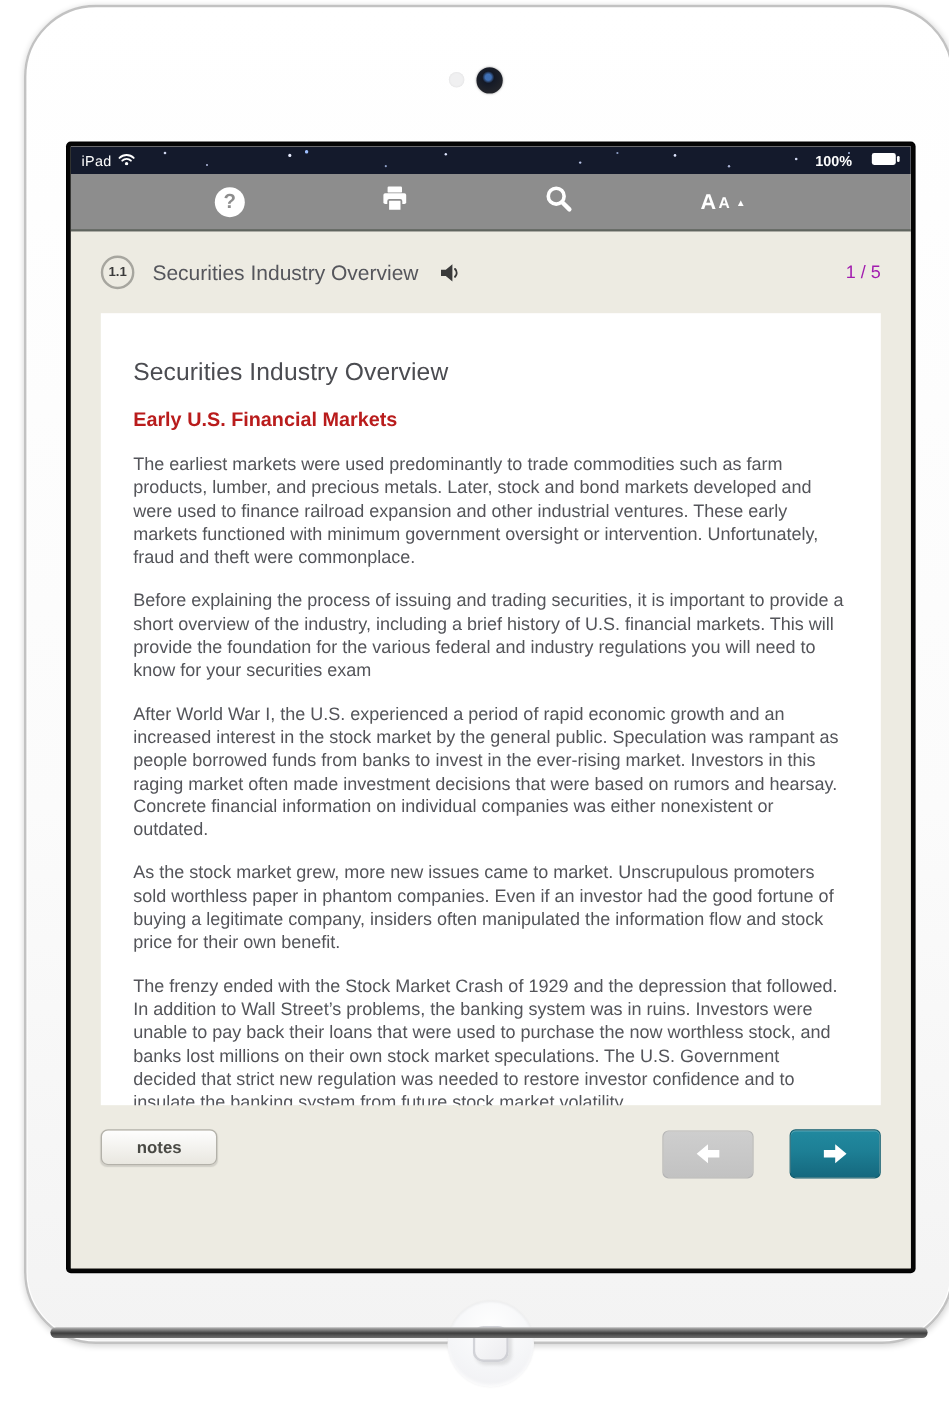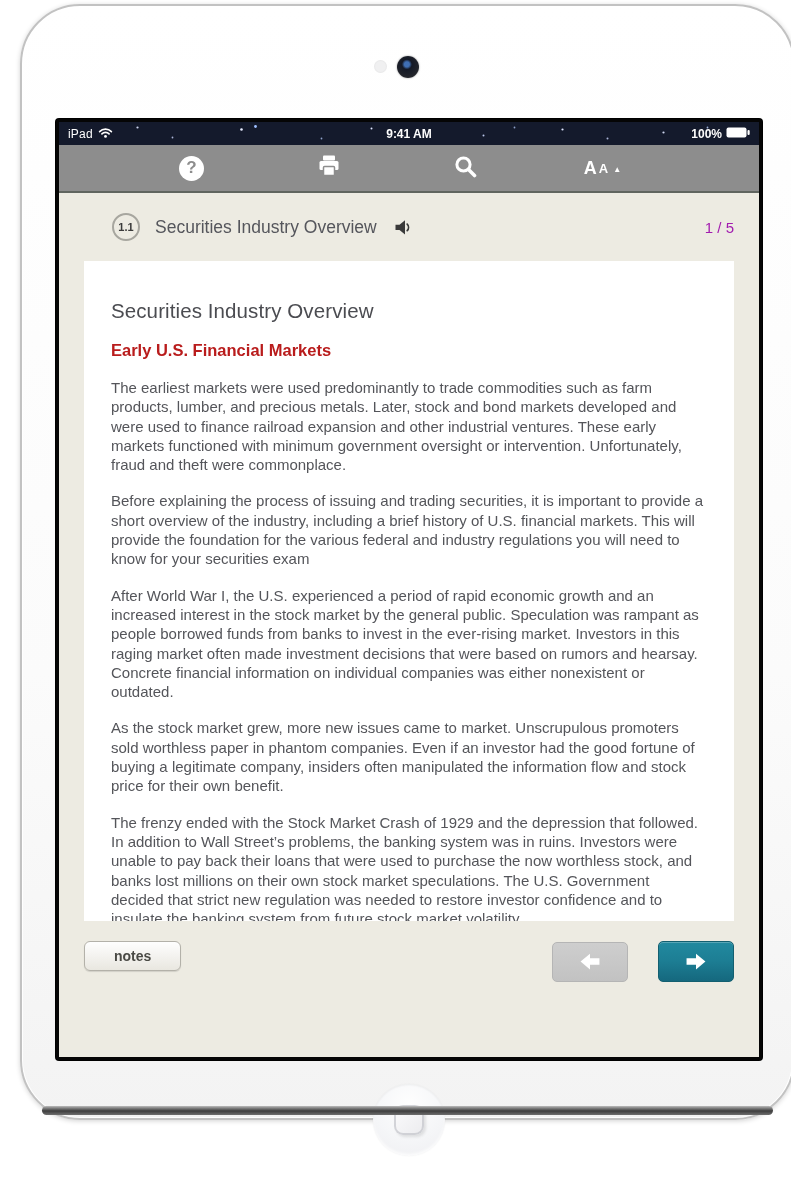--- a/index.html
+++ b/index.html
@@ -34,21 +34,21 @@
   .screen { position:absolute; left:34px; top:113px; width:706px; height:941px;
     background:#050505; border-radius:3px; padding:3px; box-shadow:0 0 0 1px #000; }
   .screen-inner { width:700px; height:935px; display:flex; flex-direction:column; overflow:hidden; background:#edebe2; }
 
   
   .status-bar { position:relative; height:23px; flex:0 0 23px; background:#141a2c; color:#fdfdfd;
     display:flex; align-items:center; padding:0 9px; font-size:12px; }
   .status-left { display:flex; align-items:center; gap:5px; }
   .status-carrier { letter-spacing:.2px; }
   .status-time { position:absolute; left:0; right:0; text-align:center; font-weight:bold; }
-  .status-right { margin-left:auto; display:flex; align-items:center; gap:4px; font-weight:bold; }
+  .status-right { margin-left:auto; display:flex; align-items:center; gap:16px; font-weight:bold; }
   .stars { position:absolute; left:0; top:0; width:1px; height:1px; background:transparent; border-radius:50%;
     box-shadow: 78px 5px 0 .6px #cfd6ef, 113px 15px 0 .4px #aab3d6, 182px 7px 0 .8px #e8edff,
       196px 4px 0 .9px #9fc0ff, 262px 16px 0 .4px #8fa0c8, 312px 6px 0 .5px #dfe6ff,
       424px 13px 0 .5px #b9c4e8, 455px 5px 0 .4px #8fa0c8, 503px 7px 0 .6px #dfe6ff,
       548px 16px 0 .5px #aab3d6, 604px 10px 0 .6px #cfd6ef, 648px 5px 0 .4px #9fb0d8; }
 
   
   .toolbar { height:48px; flex:0 0 48px; background:#8d8d8d; display:flex; align-items:center;
     padding-left:64px; border-bottom:2px solid #60655f; }
   .tool { width:137px; display:flex; justify-content:center; align-items:center; cursor:pointer; }
@@ -63,21 +63,21 @@
   .chapter-header { height:71px; flex:0 0 71px;
     background:linear-gradient(90deg,#1f9087 0%, #26928f 45%, #2e8ebd 100%);
     box-shadow: inset 0 9px 10px -6px rgba(0,0,0,.45);
     padding:12px 0 0 25px; color:#fff; }
   .back-link { display:inline-block; font-size:15px; font-weight:bold; color:#fff;
     text-decoration:underline; cursor:pointer; letter-spacing:.2px; }
   .chapter-title { margin-top:9px; font-size:17px; color:rgba(255,255,255,.97); font-weight:normal; }
 
   
   .content { flex:1 1 auto; background:#edebe2; padding:0 25px; position:relative; }
-  .section-header { height:68px; display:flex; align-items:center;margin-left:28px; }
+  .section-header { height:68px; display:flex; align-items:center; }
   .section-number { width:28px; height:28px; border-radius:50%; border:2px solid #a7a69f;
     display:flex; align-items:center; justify-content:center; font-size:11px; font-weight:bold; color:#3a3a3a; flex:0 0 28px; }
   .section-title { margin-left:15px; font-size:17.5px; color:#55565c; }
   .speaker { margin-left:17px; display:flex; align-items:center; cursor:pointer; }
   .page-indicator { margin-left:auto; font-size:15px; color:#a21caf; }
 
   .card { background:#ffffff; height:660px; padding:38px 30px 20px 27px; overflow:hidden; }
   .card h1 { font-size:20.5px; font-weight:normal; color:#4b4c51; margin:0 0 18px 0; letter-spacing:.1px; }
   .card h2 { font-size:16.5px; font-weight:bold; color:#b91c1c; margin:0 0 18px 0; }
   .card p { font-size:15px; line-height:19.3px; color:#54555a; margin:0 0 17px 0; }
@@ -109,21 +109,20 @@
           <div class="status-left">
             <span class="status-carrier">iPad</span>
             <span>
               <svg width="15" height="11" viewBox="0 0 15 11">
                 <path d="M1.6 4.6 a8.3 8.3 0 0 1 11.8 0" stroke="#fff" stroke-width="1.6" fill="none" stroke-linecap="round"></path>
                 <path d="M3.9 6.9 a5 5 0 0 1 7.2 0" stroke="#fff" stroke-width="1.6" fill="none" stroke-linecap="round"></path>
                 <circle cx="7.5" cy="9.4" r="1.4" fill="#fff"></circle>
               </svg>
             </span>
           </div>
-          <div class="status-time">9:41 AM</div>
           <div class="status-right">
             <span>100%</span>
             <span>
               <svg width="24" height="11" viewBox="0 0 24 11">
                 <rect x="0.5" y="0.5" width="20" height="10" rx="2" fill="#fff"></rect>
                 <rect x="21.5" y="3" width="2.2" height="5" rx="1" fill="#fff"></rect>
               </svg>
             </span>
           </div>
         </div>

